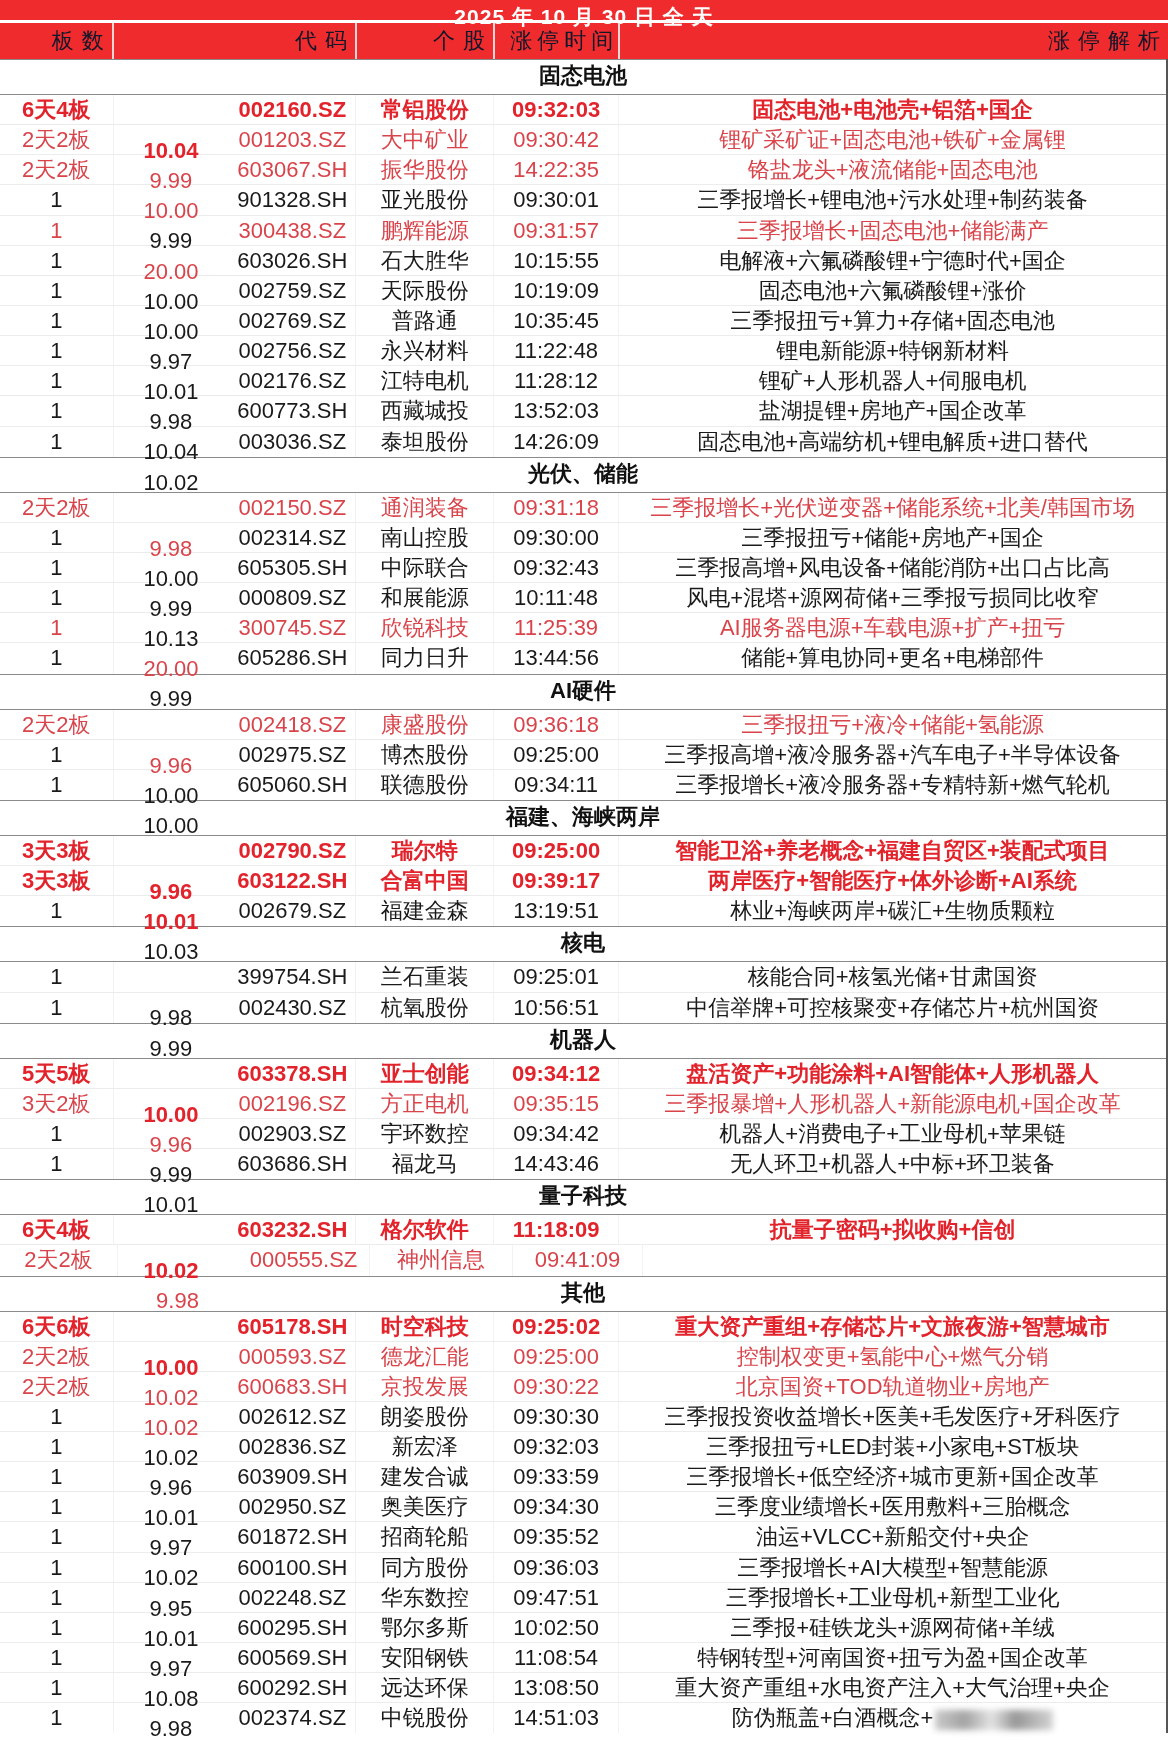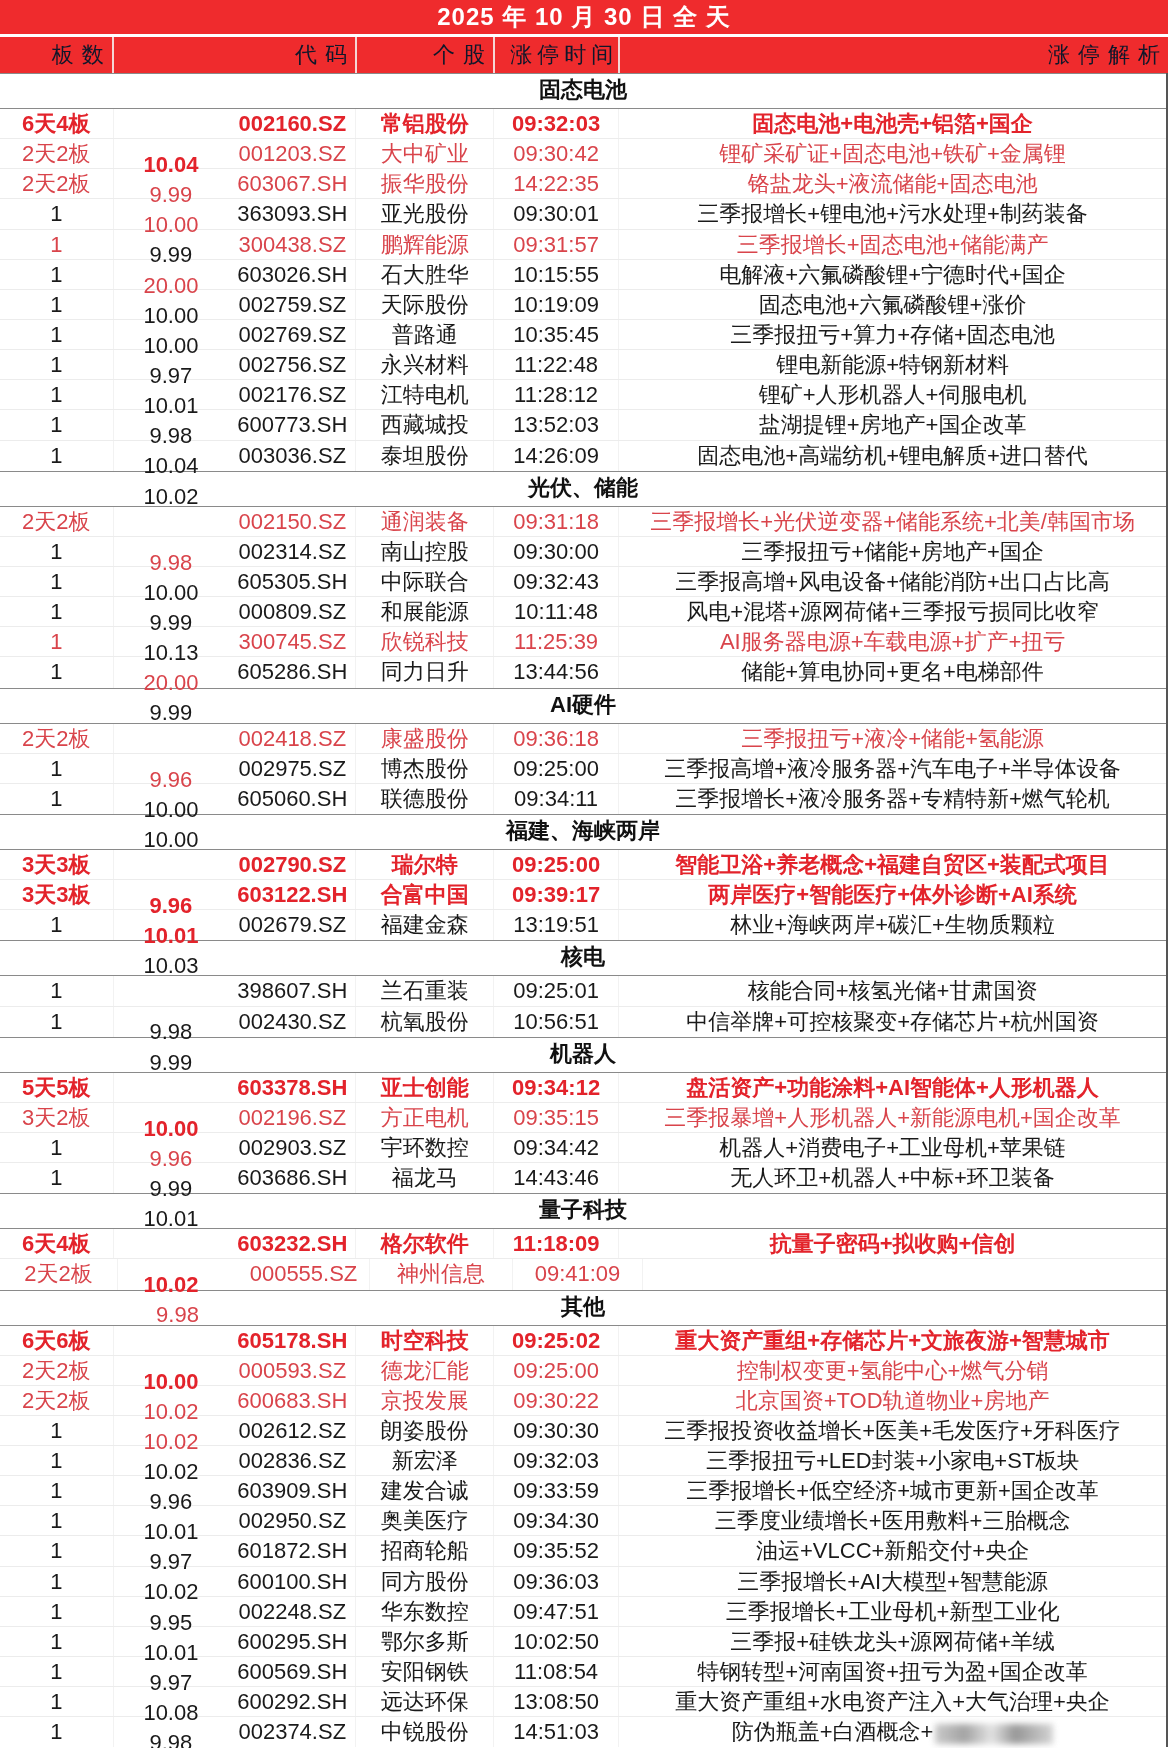--- a/index.html
+++ b/index.html
@@ -11,22 +11,22 @@
     --sec-border: #8a8a8a;
     --row-line: #ececec;
     --col-line: #f2f2f2;
     --row-h: 30.15px;
   }
   body {
     width: 1168px; height: 1748px; overflow: hidden; background: #fff;
     font-family: "Liberation Sans", "DejaVu Sans", sans-serif; color: var(--text);
   }
   .title {
-    height: 34px; background: var(--header-bg); color: #fff; font-weight: bold;
-    font-size: 24px; line-height: 34px; text-align: center; letter-spacing: 1px;
+    height: 20px; background: var(--header-bg); color: #fff; font-weight: bold;
+    font-size: 21px; line-height: 34px; text-align: center; letter-spacing: 1px;
   }
   .gap { height: 3px; background: #fff; }
   .thead { height: 36px; display: flex; background: var(--header-bg); }
   .th {
     color: #0f172a; font-weight: normal; font-size: 22px; line-height: 36px; text-align: right;
     border-right: 2px solid #f5d6d6; white-space: nowrap; overflow: hidden;
   }
   .th:last-child { border-right: none; }
   .th.sp6 { letter-spacing: 8px; text-indent: 8px; }
   .th.sp4 { letter-spacing: 5px; text-indent: 5px; }
@@ -92,21 +92,21 @@
         <span class="c w1">2天2板</span>
         <span class="c w2">10.00</span>
         <span class="c w3">603067.SH</span>
         <span class="c w4">振华股份</span>
         <span class="c w5">14:22:35</span>
         <span class="c w6">铬盐龙头+液流储能+固态电池</span>
       </div>
 <div class="row" data-style="normal">
         <span class="c w1">1</span>
         <span class="c w2">9.99</span>
-        <span class="c w3">363093.SH</span>
+        <span class="c w3">901328.SH</span>
         <span class="c w4">亚光股份</span>
         <span class="c w5">09:30:01</span>
         <span class="c w6">三季报增长+锂电池+污水处理+制药装备</span>
       </div>
 <div class="row" data-style="red">
         <span class="c w1">1</span>
         <span class="c w2">20.00</span>
         <span class="c w3">300438.SZ</span>
         <span class="c w4">鹏辉能源</span>
         <span class="c w5">09:31:57</span>
@@ -276,21 +276,21 @@
         <span class="c w5">13:19:51</span>
         <span class="c w6">林业+海峡两岸+碳汇+生物质颗粒</span>
       </div>
 </div>
 
 <div class="section">
 <div class="sec-head"><span>核电</span></div>
 <div class="row" data-style="normal">
         <span class="c w1">1</span>
         <span class="c w2">9.98</span>
-        <span class="c w3">398607.SH</span>
+        <span class="c w3">399754.SH</span>
         <span class="c w4">兰石重装</span>
         <span class="c w5">09:25:01</span>
         <span class="c w6">核能合同+核氢光储+甘肃国资</span>
       </div>
 <div class="row" data-style="normal">
         <span class="c w1">1</span>
         <span class="c w2">9.99</span>
         <span class="c w3">002430.SZ</span>
         <span class="c w4">杭氧股份</span>
         <span class="c w5">10:56:51</span>

